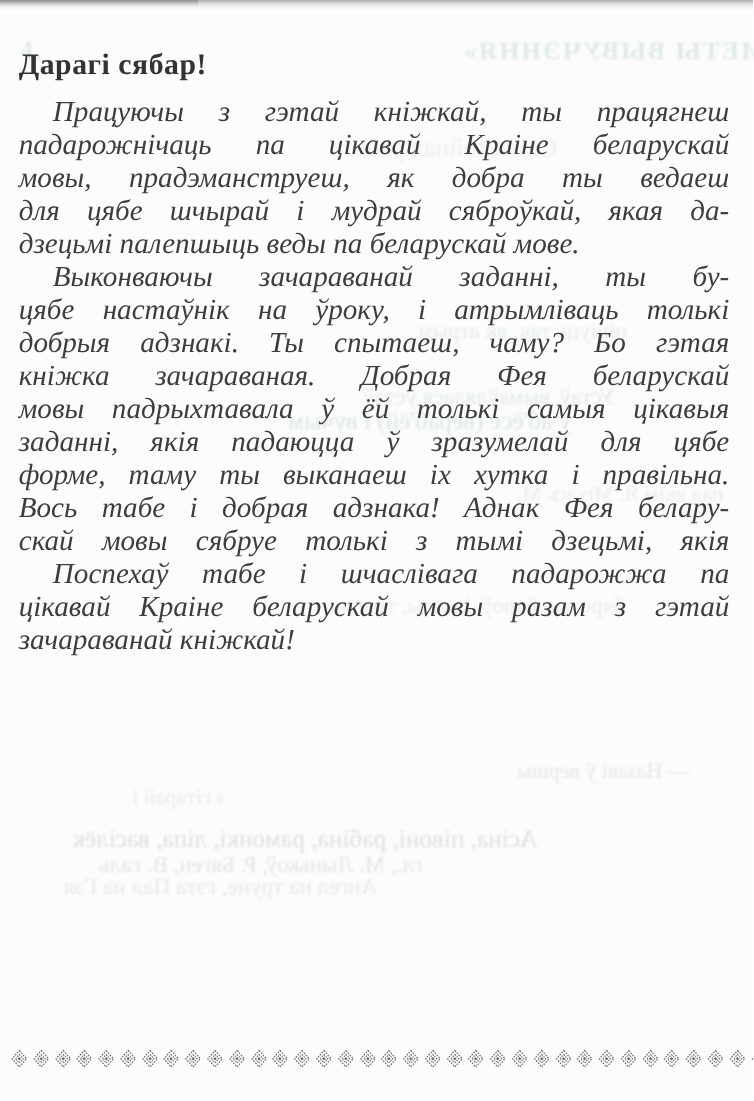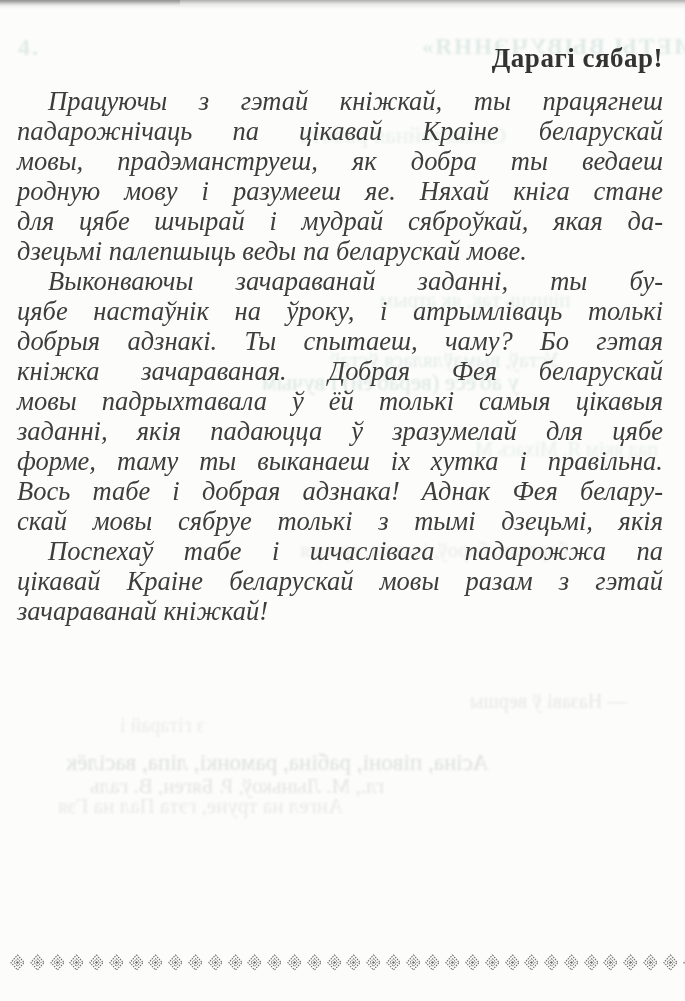--- a/index.html
+++ b/index.html
@@ -39,21 +39,21 @@
   .content {
     position: absolute;
     left: 17px; top: 41px; width: 646px;
     color: #3d3d3d;
   }
   .title {
     margin: 0 0 11px 0;
     font-size: 27px;
     line-height: 34px;
     font-weight: bold;
-    text-align: right;
+    text-align: left;
     color: #333333;
     letter-spacing: 0.5px;
   }
   .line {
     font-size: 26.5px;
     line-height: 30px;
     height: 30px;
     text-align: justify;
     text-align-last: justify;
     overflow: visible;
@@ -94,21 +94,20 @@
       <div class="bleed mirror" style="left: 90px; top: 774px; font-size: 21px; font-weight: normal; opacity: 0.16; color: rgb(95, 114, 118);">гл., М. Лынькоў, Р. Бяген, В. галь</div>
       <div class="bleed mirror" style="left: 58px; top: 794px; font-size: 21px; font-weight: normal; opacity: 0.13; color: rgb(95, 114, 118);">Ангел на труне, гэта Пал на Гэя</div>
     </div>
 
   <div class="content">
     <h1 class="title">Дарагі сябар!</h1>
     <div id="text-body">
         <div class="line indent">Працуючы з гэтай кніжкай, ты працягнеш</div>
         <div class="line">падарожнічаць па цікавай Краіне беларускай</div>
         <div class="line">мовы, прадэманструеш, як добра ты ведаеш</div>
-        <div class="line">родную мову і разумееш яе. Няхай кніга стане</div>
         <div class="line">для цябе шчырай і мудрай сяброўкай, якая да-</div>
         <div class="line last">дзецьмі палепшыць веды па беларускай мове.</div>
         <div class="line indent">Выконваючы зачараванай заданні, ты бу-</div>
         <div class="line">цябе настаўнік на ўроку, і атрымліваць толькі</div>
         <div class="line">добрыя адзнакі. Ты спытаеш, чаму? Бо гэтая</div>
         <div class="line">кніжка зачараваная. Добрая Фея беларускай</div>
         <div class="line">мовы падрыхтавала ў ёй толькі самыя цікавыя</div>
         <div class="line">заданні, якія падаюцца ў зразумелай для цябе</div>
         <div class="line">форме, таму ты выканаеш іх хутка і правільна.</div>
         <div class="line">Вось табе і добрая адзнака! Аднак Фея белару-</div>

